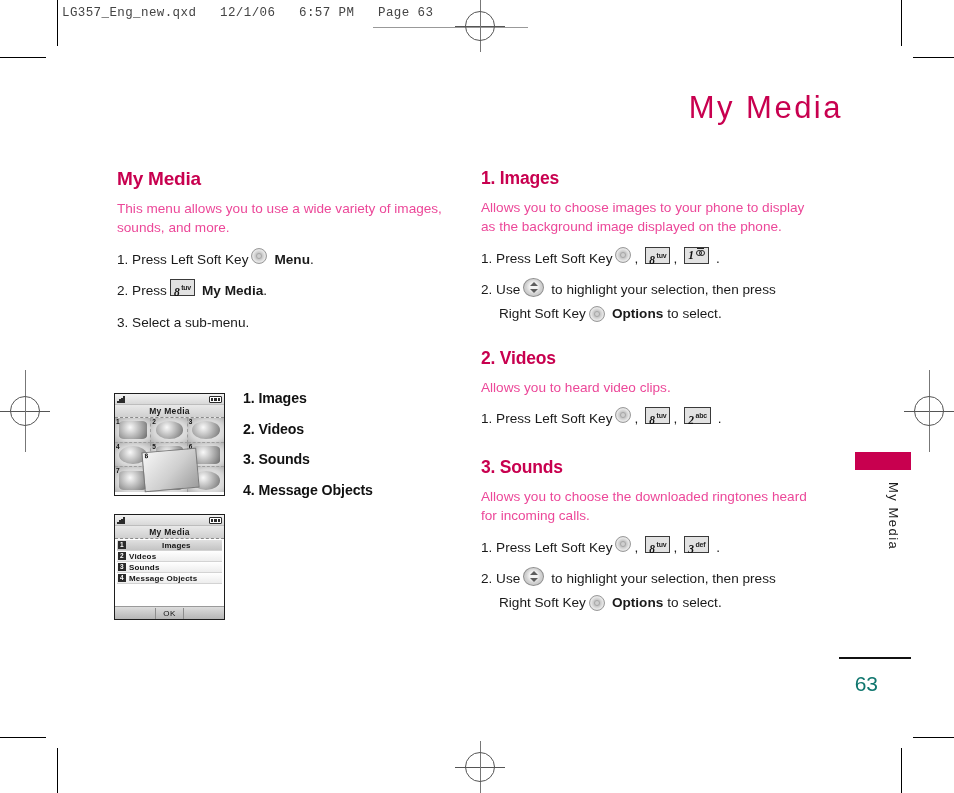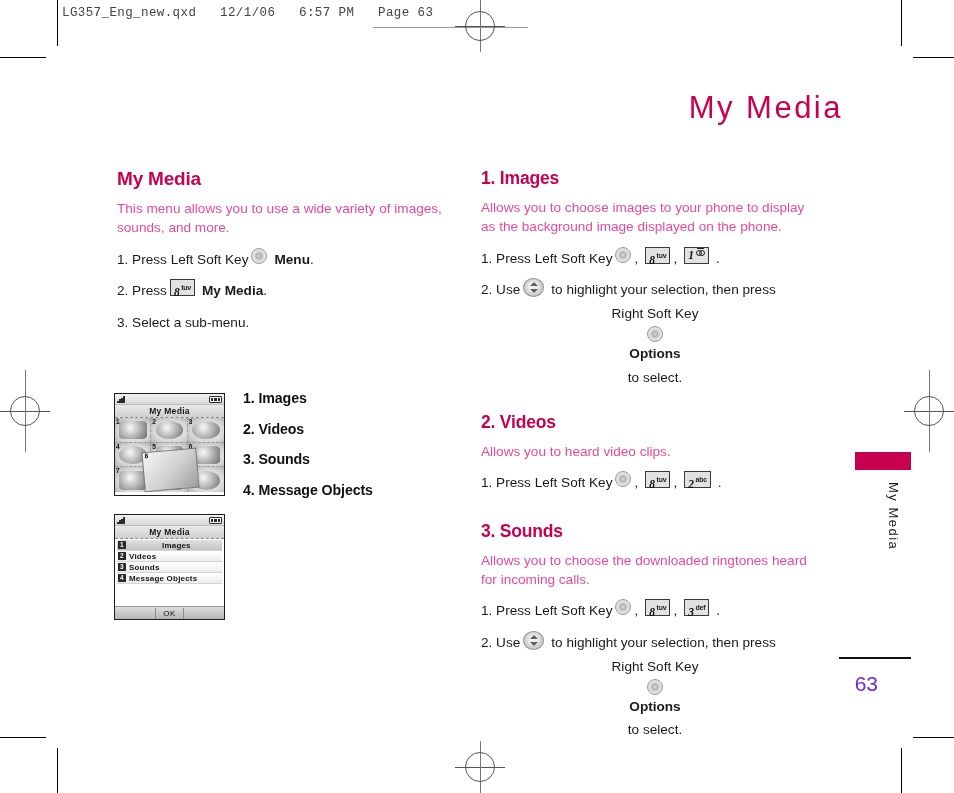--- a/index.html
+++ b/index.html
@@ -58,21 +58,21 @@
   h3.bold-line { font-size: 14px; font-weight: 700; color: #111; margin: 16px 0 10px; }
 
   p.body {
     font-size: 13.6px; line-height: 1.42; color: #ec4899; margin-bottom: 10px;
   }
   p.step {
     font-size: 13.6px; line-height: 1.75; color: #1a1a1a;
     margin-bottom: 8px; display: flex; flex-wrap: wrap; align-items: flex-start;
   }
   p.step .indent2 { display: block; width: 100%; padding-left: 18px;
-                    display: flex; align-items: center; flex-wrap: wrap; flex-direction: column; }
+                    display: flex; align-items: center; flex-wrap: wrap; }
   .sp { display: inline-block; width: 4px; }
   .b { font-weight: 700; }
 
   
   .key-soft {
     display: inline-block; width: 16px; height: 16px; border-radius: 50%;
     background: radial-gradient(circle at 50% 50%, #ececec 0 28%, #c9c9c9 34%, #e8e8e8 62%, #b4b4b4 100%);
     border: 1px solid #9a9a9a; vertical-align: -3px; margin: 0 3px;
     position: relative;
   }
@@ -208,21 +208,21 @@
   .side-tab {
     position: absolute; right: 43px; top: 452px; width: 56px; height: 18px;
     background: #c8004f;
   }
   .side-label {
     position: absolute; right: 53px; top: 482px;
     font-size: 13px; color: #1a1a1a; letter-spacing: 1.5px;
     writing-mode: vertical-rl; text-orientation: mixed;
   }
   .page-rule { position: absolute; right: 43px; top: 657px; width: 72px; height: 1.6px; background: #111; }
-  .page-num  { position: absolute; right: 76px; top: 672px; font-size: 21px; color: #6d28d9; }
+  .page-num  { position: absolute; right: 76px; top: 672px; font-size: 21px; color: #0f766e; }
 </style>
 </head>
 <body>
 
 <div id="page">
 
   <div class="crop-v" style="left:57px; top:0; height:46px;"></div>
   <div class="crop-h" style="left:0; top:57px; width:46px;"></div>
   <div class="crop-v" style="left:901px; top:0; height:46px;"></div>
   <div class="crop-h" style="left:913px; top:57px; width:41px;"></div>

